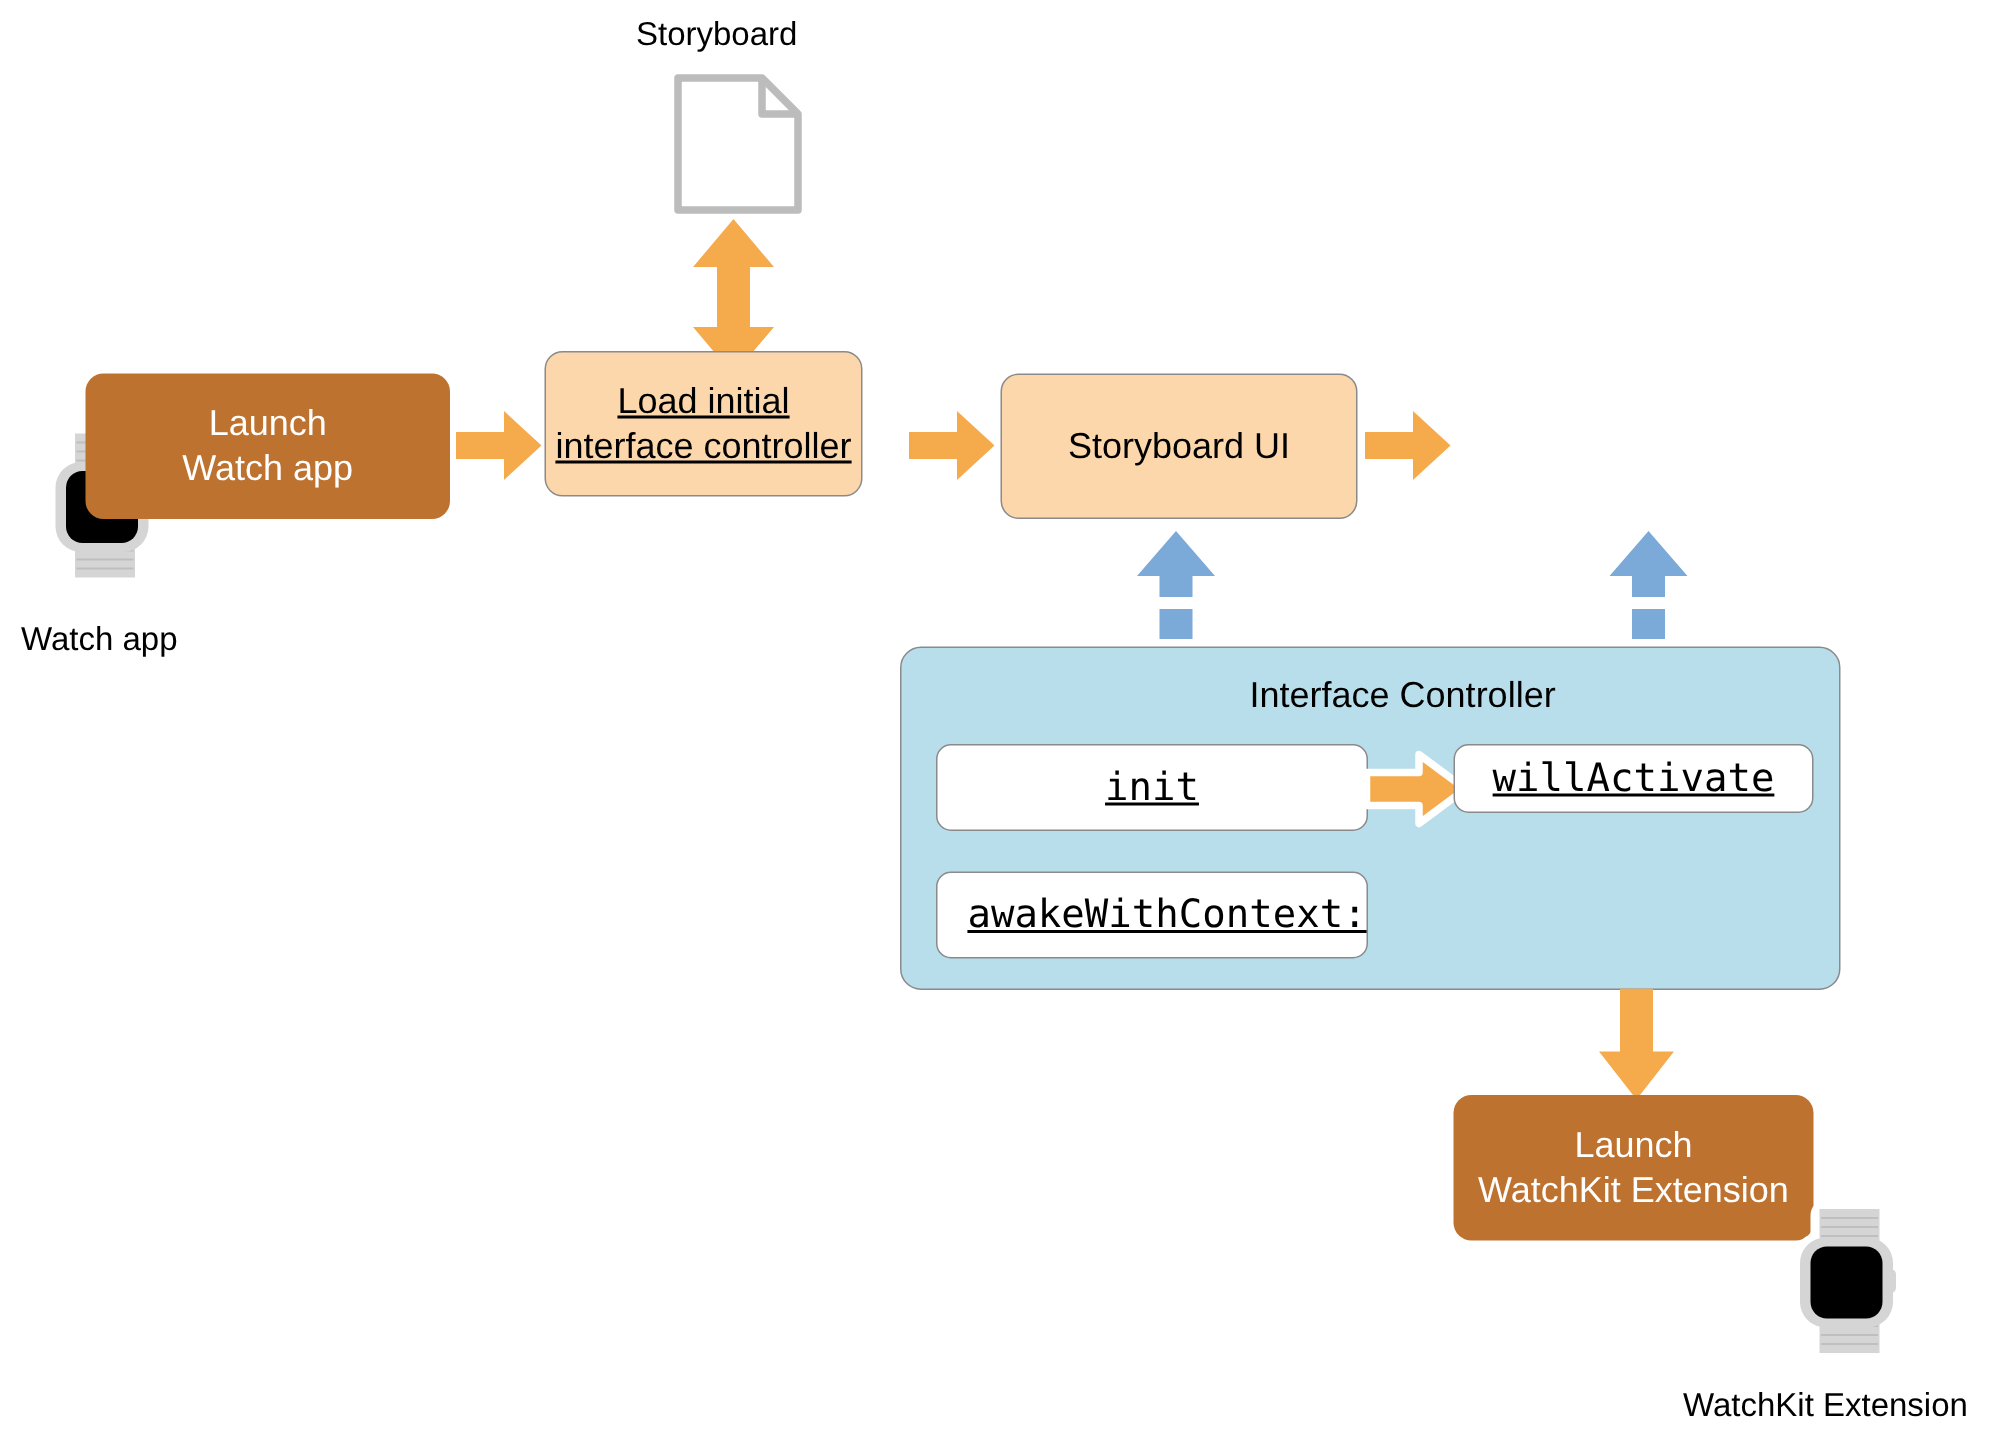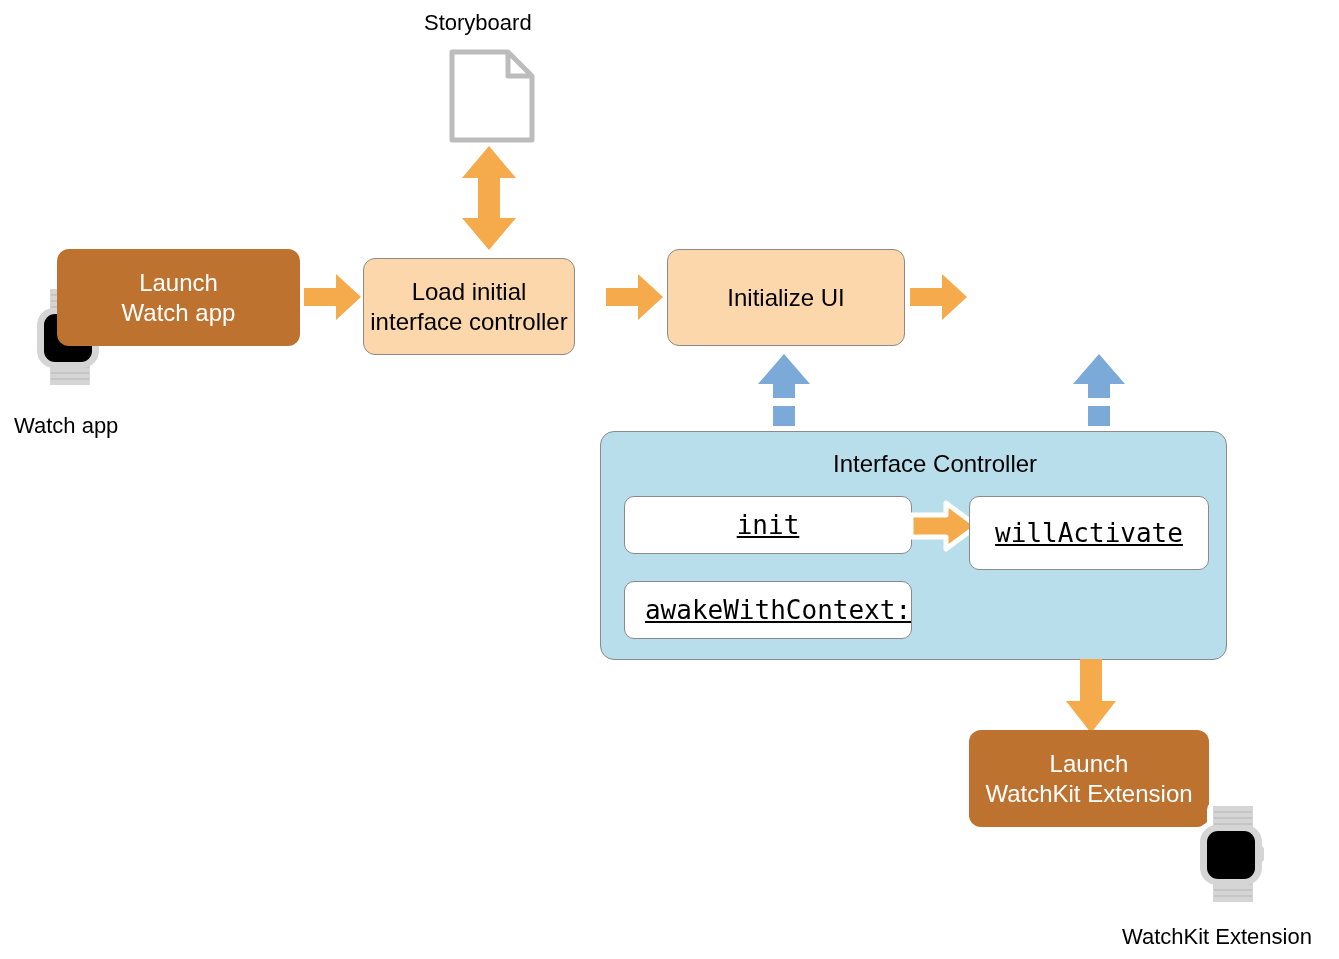--- a/index.html
+++ b/index.html
@@ -137,33 +137,33 @@
     <span class="txt">Launch
 Watch app</span>
   </div>
 
   <div class="abs icon-wrap" style="left:304px; top:272px;">
     <svg width="58" height="50" viewBox="0 0 58 50">
       <polygon points="0,16 32,16 32,2 57,25 32,48 32,34 0,34" fill="#f5aa4b"></polygon>
     </svg>
   </div>
 
-  <div class="abs proc-box box-peach" style="left:363px; top:258px; width:212px; height:97px;">
+  <div class="abs proc-box box-peach" style="left:363px; top:234px; width:212px; height:97px;text-decoration:underline;">
     <span class="txt">Load initial
 interface controller</span>
   </div>
 
   <div class="abs icon-wrap" style="left:606px; top:272px;">
     <svg width="58" height="50" viewBox="0 0 58 50">
       <polygon points="0,16 32,16 32,2 57,25 32,48 32,34 0,34" fill="#f5aa4b"></polygon>
     </svg>
   </div>
 
   <div class="abs proc-box box-peach" style="left:667px; top:249px; width:238px; height:97px;">
-    <span class="txt">Initialize UI</span>
+    <span class="txt">Storyboard UI</span>
   </div>
 
   <div class="abs icon-wrap" style="left:910px; top:272px;">
     <svg width="58" height="50" viewBox="0 0 58 50">
       <polygon points="0,16 32,16 32,2 57,25 32,48 32,34 0,34" fill="#f5aa4b"></polygon>
     </svg>
   </div>
 
 
   <div class="abs icon-wrap" style="left:748px; top:350px;">
@@ -194,21 +194,21 @@
   <div class="abs code-box" style="left:624px; top:496px; width:288px; height:58px;">
     <span class="ctxt">init</span>
   </div>
 
   <div class="abs icon-wrap" style="left:908px; top:500px;">
     <svg width="72" height="52" viewBox="0 0 72 52">
       <polygon points="3,15 38,15 38,3 69,26 38,49 38,37 3,37" fill="#f5aa4b" stroke="#ffffff" stroke-width="5" stroke-linejoin="round"></polygon>
     </svg>
   </div>
 
-  <div class="abs code-box" style="left:969px; top:496px; width:240px; height:74px;">
+  <div class="abs code-box" style="left:969px; top:496px; width:240px; height:46px;">
     <span class="ctxt">willActivate</span>
   </div>
 
   <div class="abs code-box" style="left:624px; top:581px; width:288px; height:58px;padding-left:20px;">
     <span class="ctxt">awakeWithContext:</span>
   </div>
 
   <div class="abs icon-wrap" style="left:1063px; top:659px;">
     <svg width="56" height="76" viewBox="0 0 56 76">
       <polygon points="17,0 39,0 39,42 53,42 28,74 3,42 17,42" fill="#f5aa4b"></polygon>

